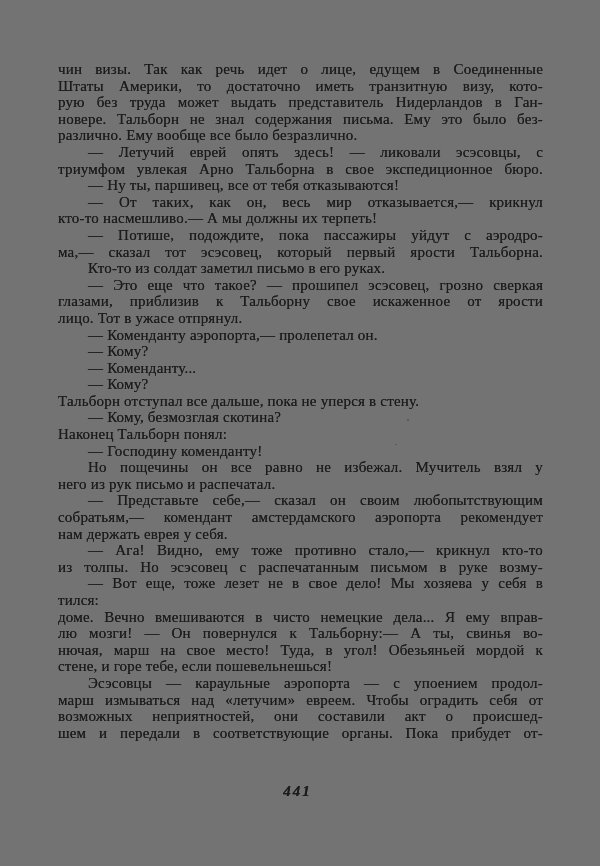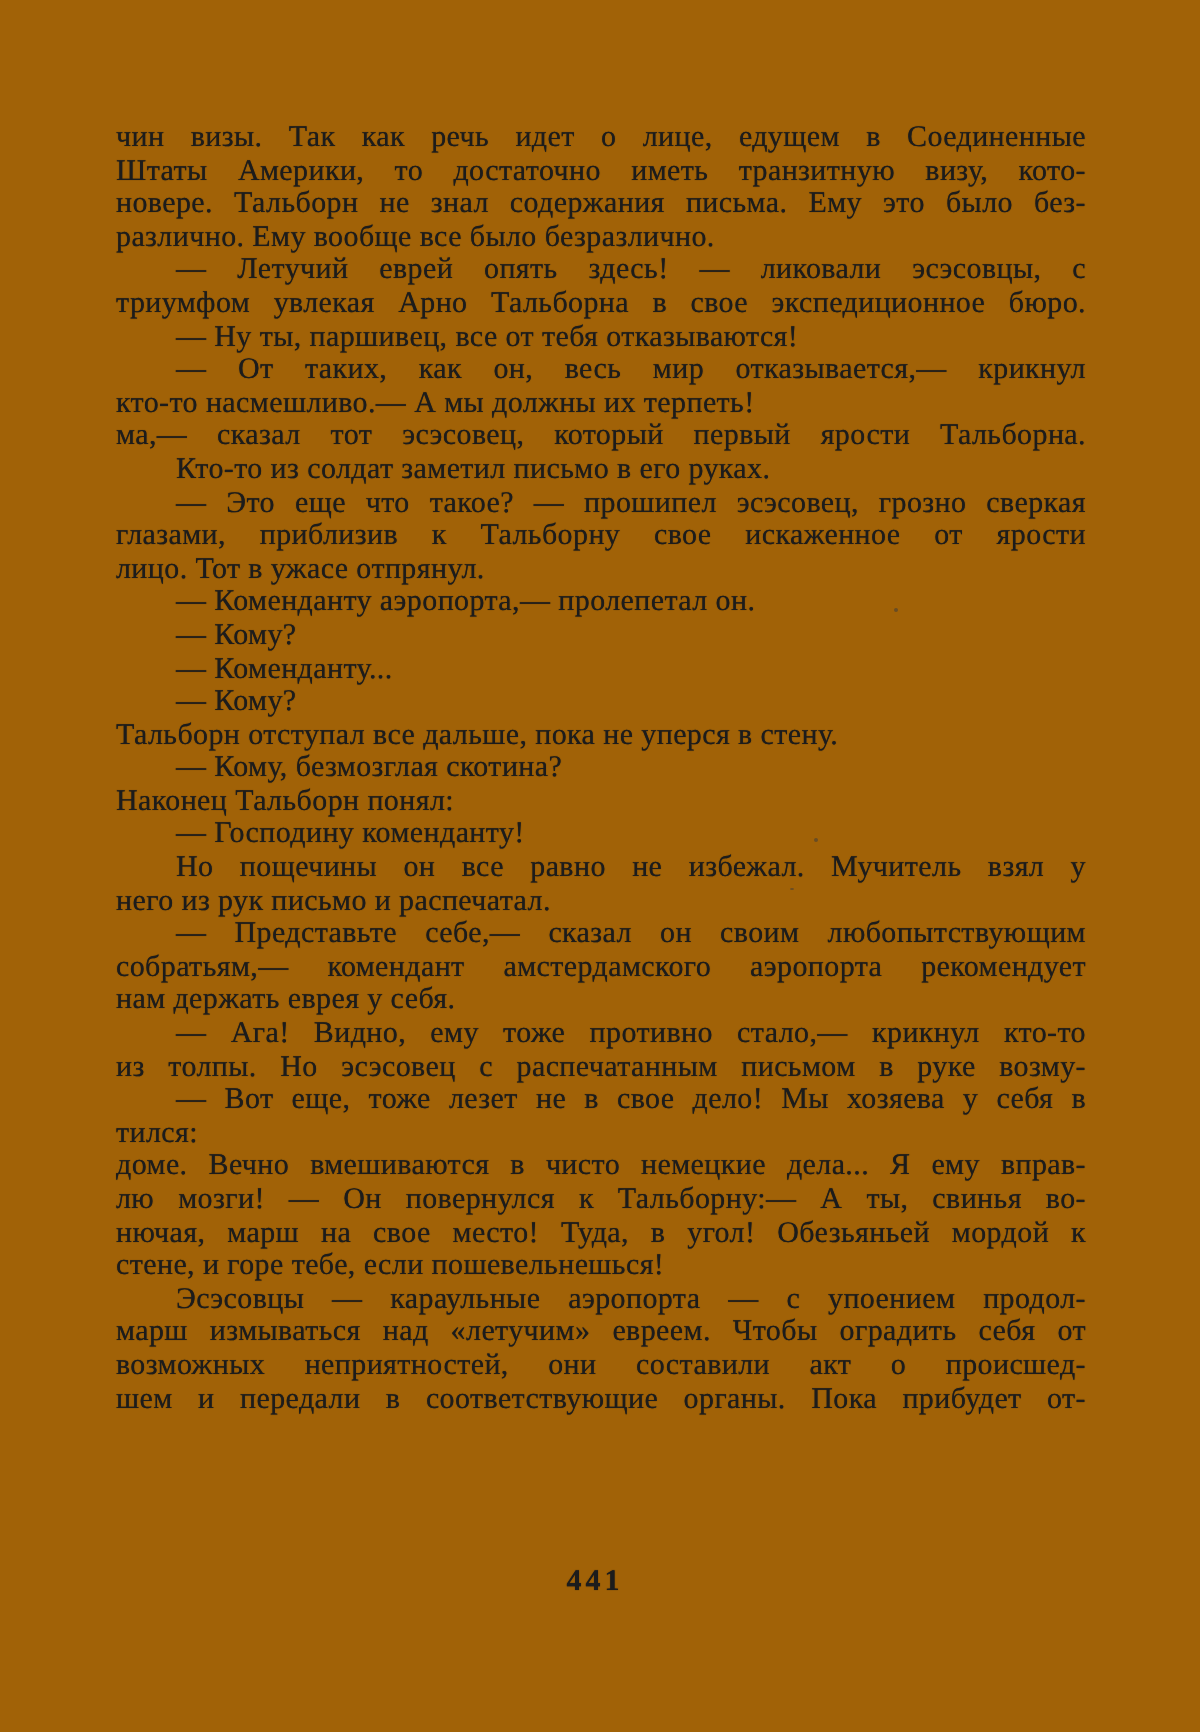--- a/index.html
+++ b/index.html
@@ -4,21 +4,21 @@
 <style>
   html, body {
     margin: 0;
     padding: 0;
     background: #fdfdfb;
   }
   .scan-page {
     position: relative;
     width: 600px;
     height: 866px;
-    background: #a16207;
+    background: #737373;
     overflow: hidden;
     font-family: "Liberation Serif", "DejaVu Serif", serif;
     color: #1c1c1c;
   }
   .text-block {
     position: absolute;
     left: 58px;
     top: 61px;
     width: 485px;
   }
@@ -36,44 +36,47 @@
   }
   .line.ind { padding-left: 30px; }
   .line.gap { }
   .page-number {
     position: absolute;
     top: 783px;
     left: 0;
     width: 595px;
     text-align: center;
     font-size: 15px;
+    font-style: italic;
     font-weight: bold;
     letter-spacing: 2px;
     text-shadow: 0 0 0.5px rgba(25,25,25,0.9);
   }
   .speck {
     position: absolute;
     background: rgba(60,60,60,0.55);
     border-radius: 50%;
   }
 </style>
 </head>
 <body>
 
 <div class="scan-page">
   <div class="text-block" id="text-block">
       <div class="line j">чин визы. Так как речь идет о лице, едущем в Соединенные</div>
       <div class="line j">Штаты Америки, то достаточно иметь транзитную визу, кото-</div>
+      <div class="line j">рую без труда может выдать представитель Нидерландов в Ган-</div>
       <div class="line j">новере. Тальборн не знал содержания письма. Ему это было без-</div>
       <div class="line">различно. Ему вообще все было безразлично.</div>
       <div class="line j ind">— Летучий еврей опять здесь! — ликовали эсэсовцы, с</div>
       <div class="line j">триумфом увлекая Арно Тальборна в свое экспедиционное бюро.</div>
       <div class="line ind">— Ну ты, паршивец, все от тебя отказываются!</div>
       <div class="line j ind">— От таких, как он, весь мир отказывается,— крикнул</div>
       <div class="line">кто-то насмешливо.— А мы должны их терпеть!</div>
+      <div class="line j ind">— Потише, подождите, пока пассажиры уйдут с аэродро-</div>
       <div class="line j">ма,— сказал тот эсэсовец, который первый ярости Тальборна.</div>
       <div class="line ind">Кто-то из солдат заметил письмо в его руках.</div>
       <div class="line j ind">— Это еще что такое? — прошипел эсэсовец, грозно сверкая</div>
       <div class="line j">глазами, приблизив к Тальборну свое искаженное от ярости</div>
       <div class="line">лицо. Тот в ужасе отпрянул.</div>
       <div class="line ind">— Коменданту аэропорта,— пролепетал он.</div>
       <div class="line ind">— Кому?</div>
       <div class="line ind">— Коменданту...</div>
       <div class="line ind">— Кому?</div>
       <div class="line">Тальборн отступал все дальше, пока не уперся в стену.</div>

